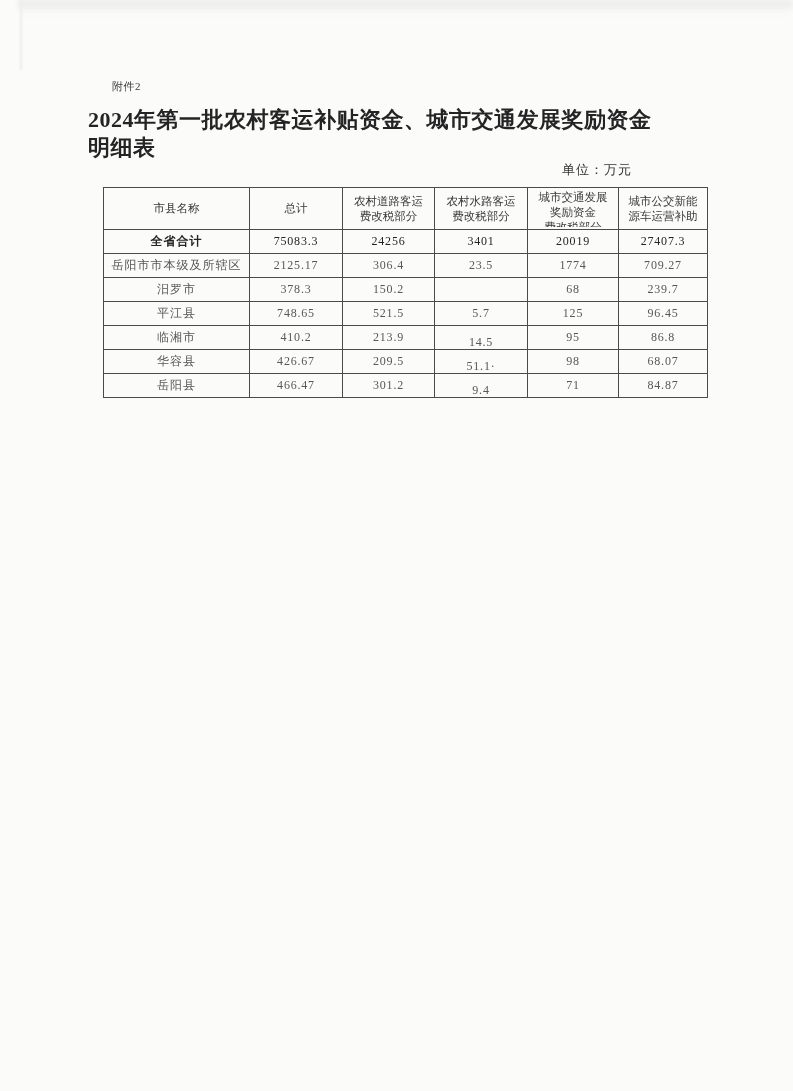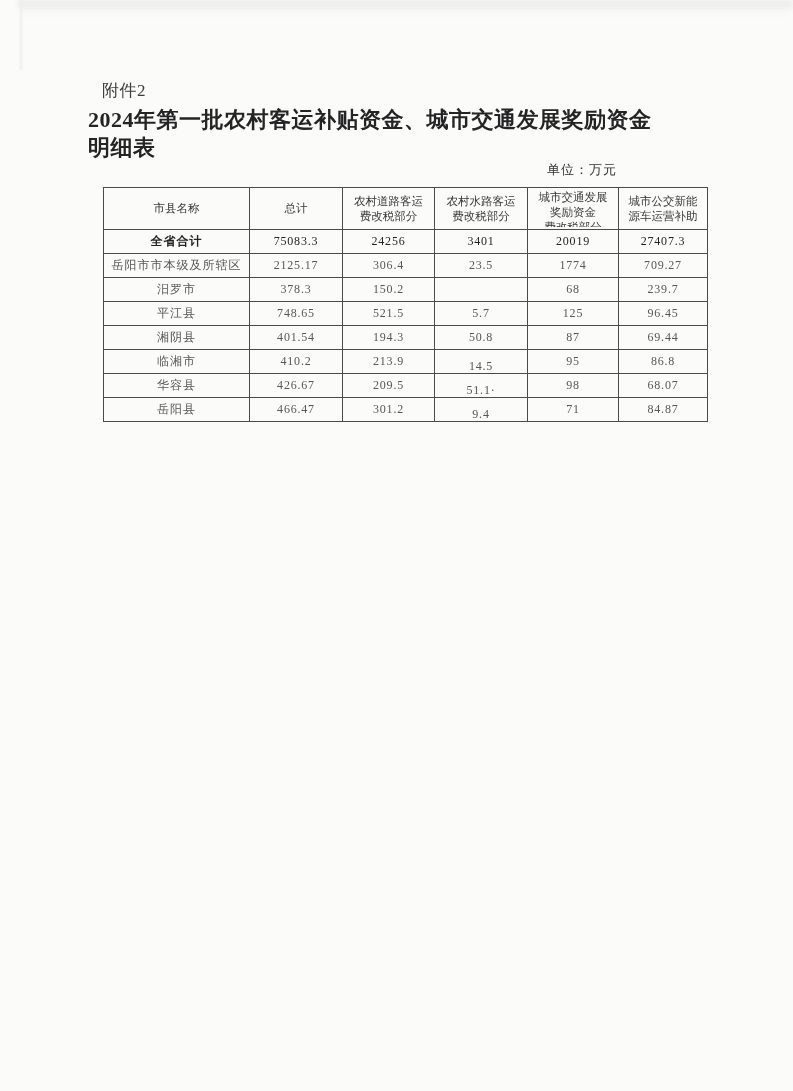--- a/index.html
+++ b/index.html
@@ -29,41 +29,41 @@
     position: absolute;
     top: 0;
     left: 20px;
     width: 2px;
     height: 70px;
     background: #ededeb;
     filter: blur(1px);
   }
   .attachment-label {
     position: absolute;
-    left: 102px;
+    left: 112px;
     top: 79px;
-    font-size: 17px;
+    font-size: 11px;
     color: #3d3d3d;
     letter-spacing: 0.5px;
   }
   .doc-title {
     position: absolute;
     left: 88px;
     top: 106px;
     width: 617px;
     text-align: left;
     font-size: 22px;
     font-weight: 700;
     line-height: 28px;
     color: #242424;
     letter-spacing: 0.5px;
   }
   .unit-note {
     position: absolute;
-    left: 547px;
+    left: 562px;
     top: 161px;
     font-size: 13px;
     color: #333333;
     letter-spacing: 1px;
   }
   table.fund-table {
     position: absolute;
     left: 103px;
     top: 187px;
     width: 604px;
@@ -206,28 +206,20 @@
       </tr>
       <tr>
         <td class="name-cell"><span>平江县</span></td>
         <td><span>748.65</span></td>
         <td><span>521.5</span></td>
         <td><span>5.7</span></td>
         <td><span>125</span></td>
         <td><span>96.45</span></td>
       </tr>
       <tr>
-        <td class="name-cell"><span>湘阴县</span></td>
-        <td><span>401.54</span></td>
-        <td><span>194.3</span></td>
-        <td><span>50.8</span></td>
-        <td><span>87</span></td>
-        <td><span>69.44</span></td>
-      </tr>
-      <tr>
         <td class="name-cell"><span>临湘市</span></td>
         <td><span>410.2</span></td>
         <td><span>213.9</span></td>
         <td><span class="offset-down">14.5</span></td>
         <td><span>95</span></td>
         <td><span>86.8</span></td>
       </tr>
       <tr>
         <td class="name-cell"><span>华容县</span></td>
         <td><span>426.67</span></td>

